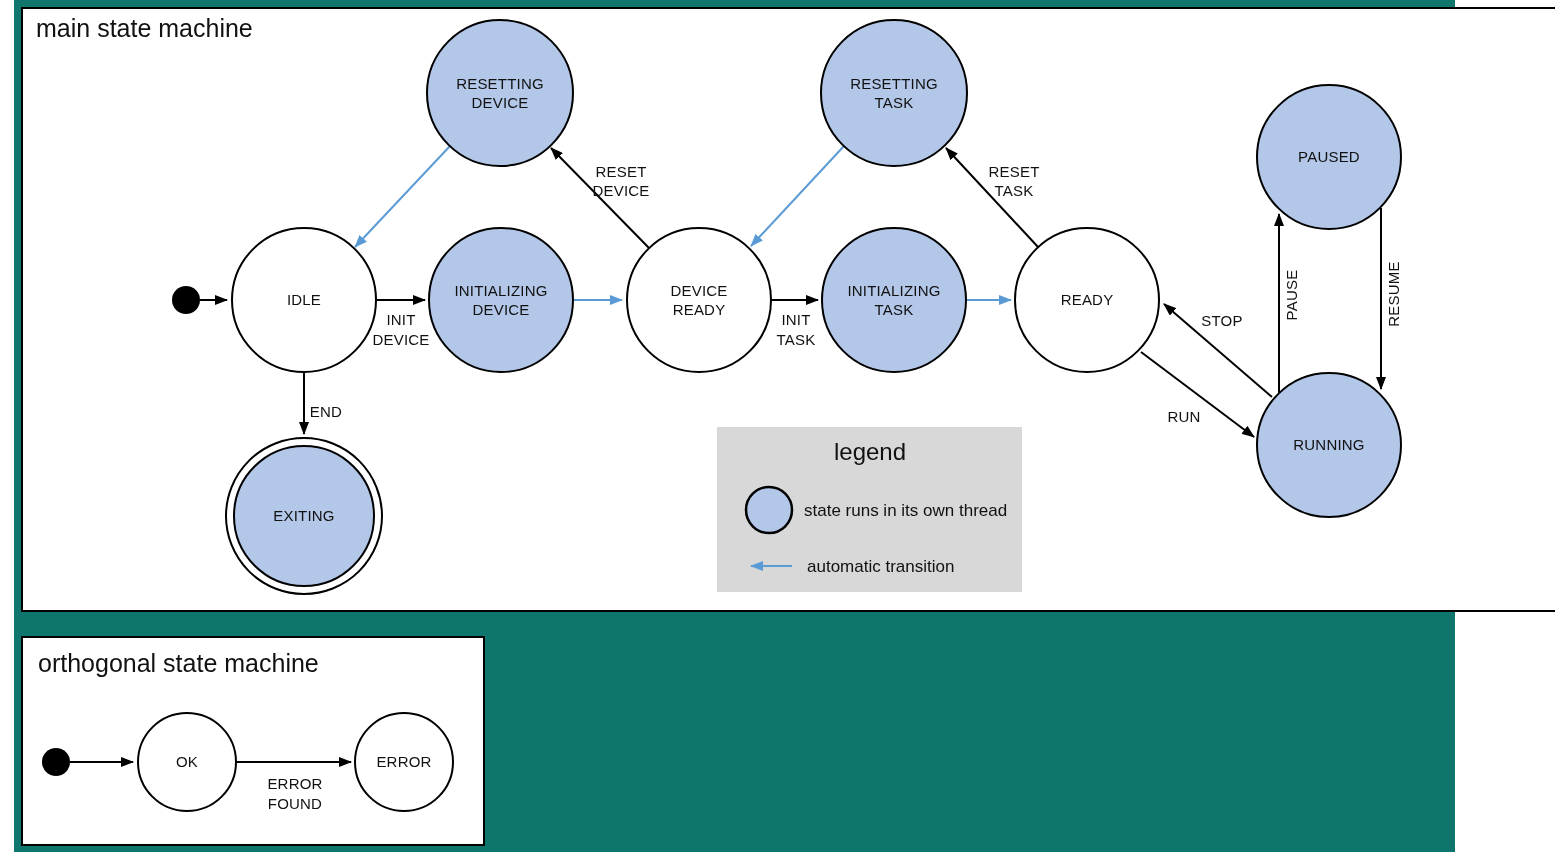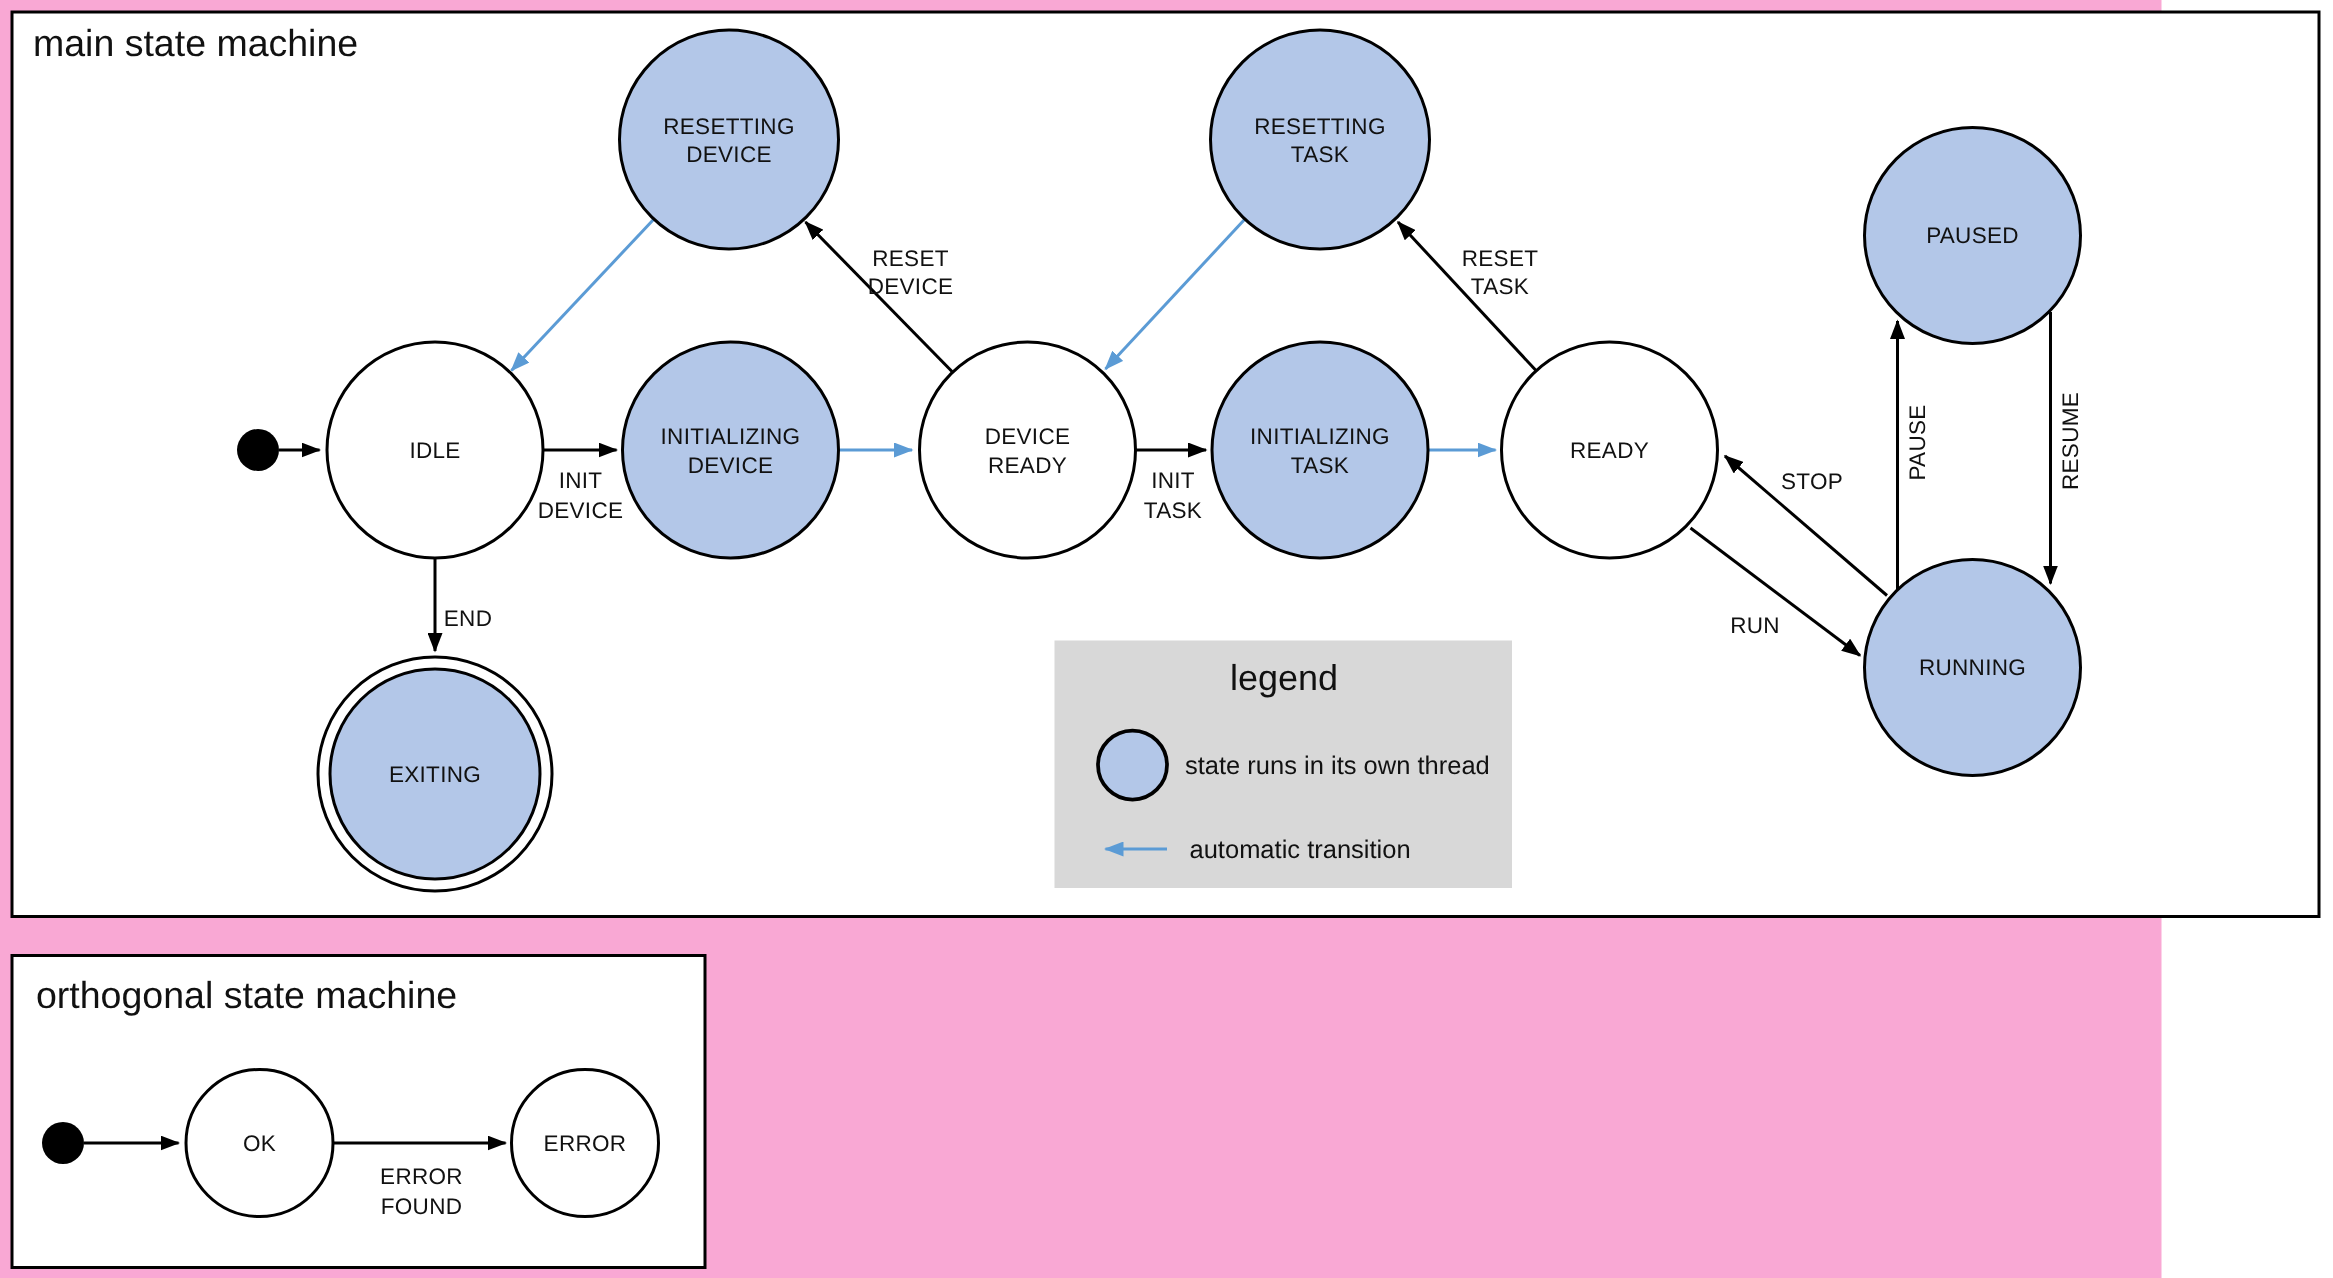--- a/index.html
+++ b/index.html
@@ -1,17 +1,17 @@
 <!DOCTYPE html>
 <html><head>
 <meta charset="utf-8">
 <style>
   html,body{margin:0;padding:0;background:#fff;}
-  .stage{position:relative;width:1441px;height:852px;background:#f9a8d4;
-         font-family:"Liberation Sans",sans-serif;}
+  .stage{position:relative;width:1441px;height:852px;background:#0f766e;
+         font-family:"Liberation Sans",sans-serif;margin-left:14px;}
   svg{position:absolute;left:0;top:0;}
   .frame{fill:#fff;stroke:#000;stroke-width:2;}
   .state{fill:#fff;stroke:#000;stroke-width:2;}
   .state.thread{fill:#b3c7e8;}
   .final-outer{fill:#fff;stroke:#000;stroke-width:2;}
   .init-dot{fill:#000;stroke:none;}
   .edge{stroke:#000;stroke-width:2;fill:none;}
   .edge.auto{stroke:#5b9bd5;}
   .diagram-title{font-size:25px;fill:#111;}
   .state-lbl{font-size:15px;fill:#111;text-anchor:middle;letter-spacing:.2px;}

